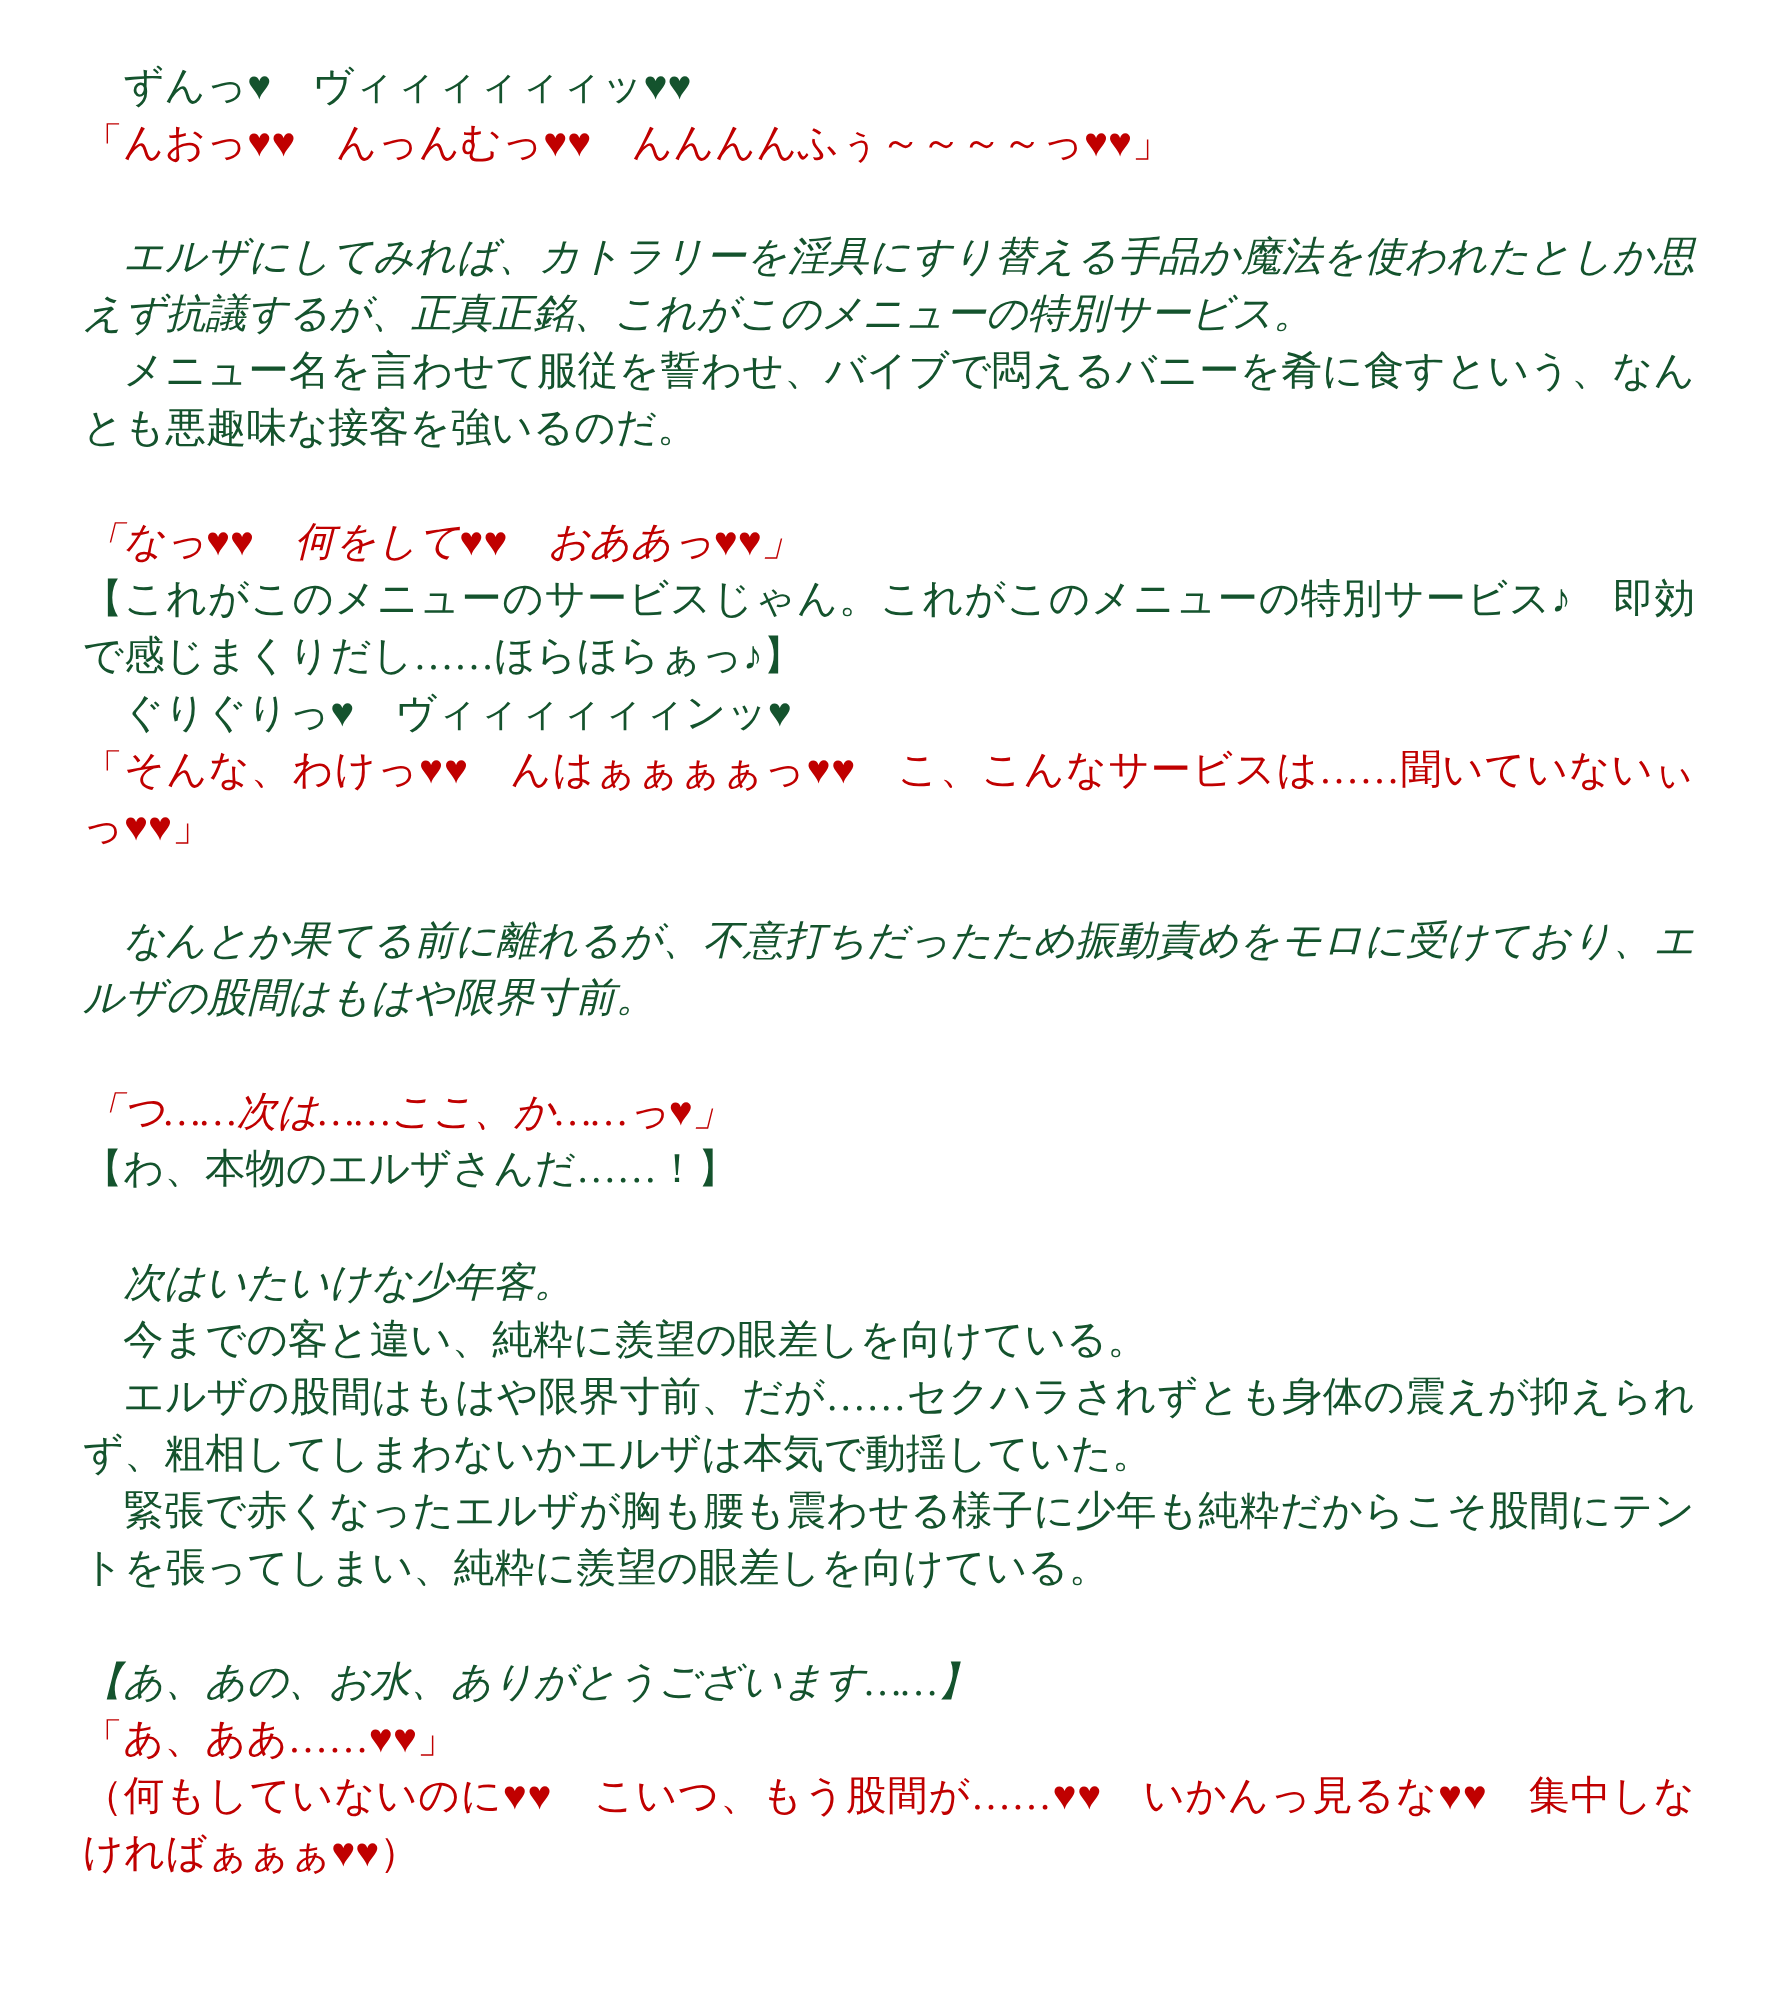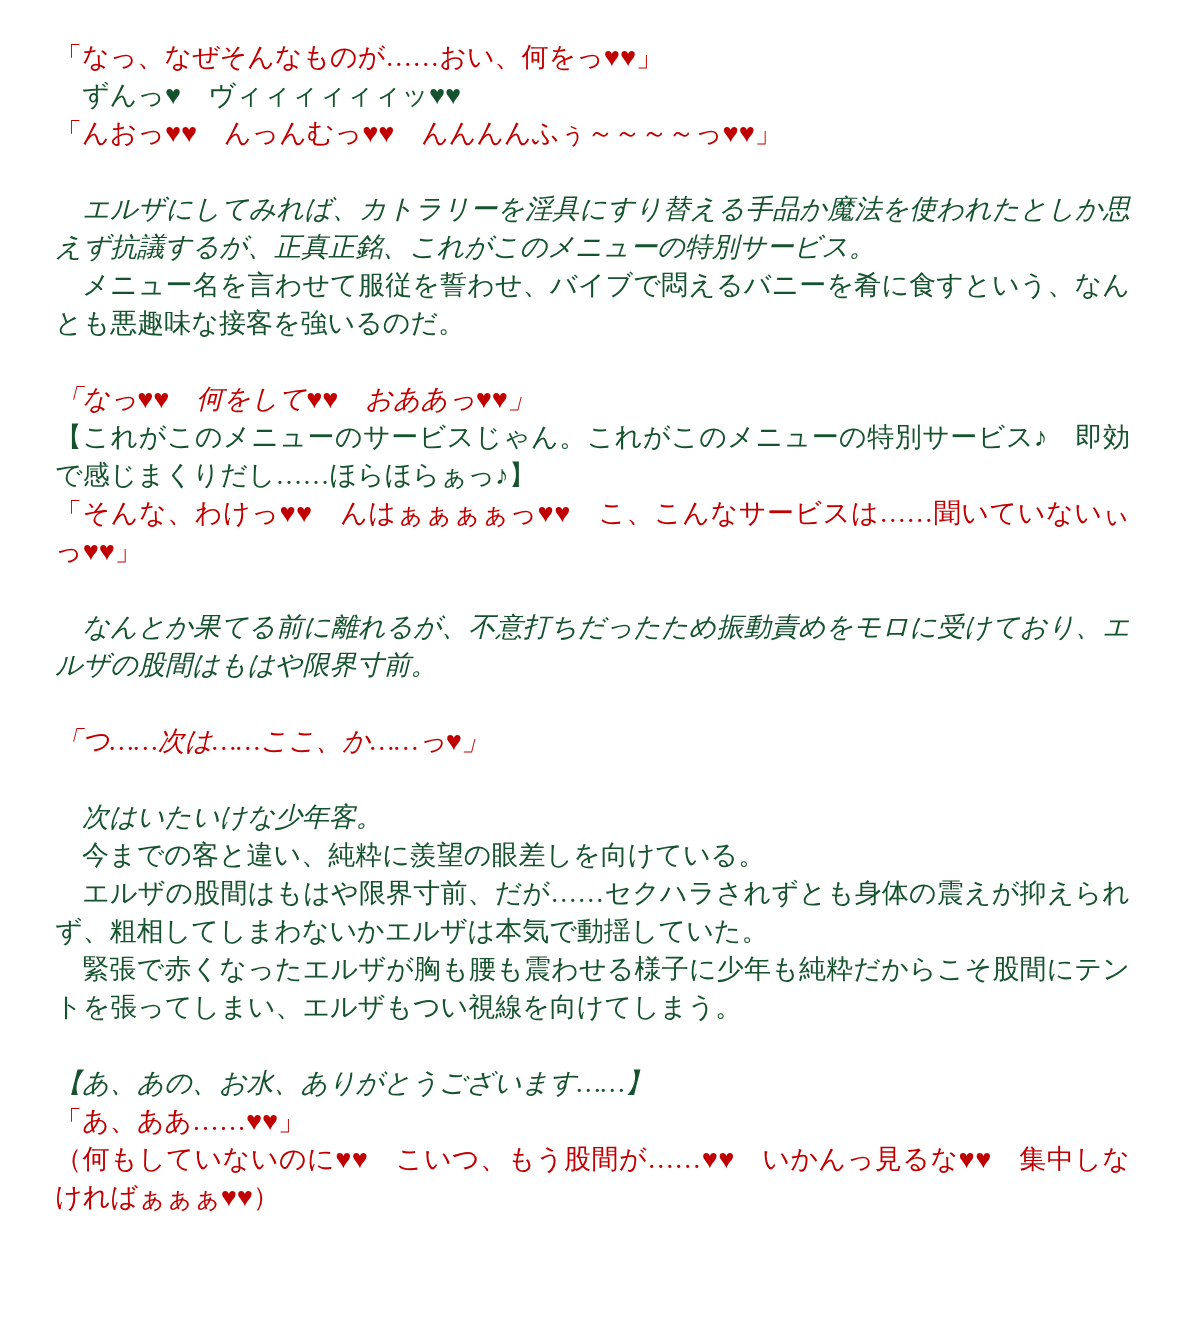--- a/index.html
+++ b/index.html
@@ -36,30 +36,31 @@
     color: #c00000;
   }
   main.story-page p.black {
     color: #14532d;
   }
 </style>
 </head>
 <body>
 
 <main class="story-page">
-    <p class="red">「なっ、なぜそんなものが……おい、何をっ♥♥」</p>
     <p class="black">　ずんっ♥　ヴィィィィィィッ♥♥</p>
     <p class="red">「んおっ♥♥　んっんむっ♥♥　んんんんふぅ～～～～っ♥♥」</p>
     <p class="black gap">　エルザにしてみれば、カトラリーを淫具にすり替える手品か魔法を使われたとしか思えず抗議するが、正真正銘、これがこのメニューの特別サービス。</p>
     <p class="black">　メニュー名を言わせて服従を誓わせ、バイブで悶えるバニーを肴に食すという、なんとも悪趣味な接客を強いるのだ。</p>
     <p class="red gap">「なっ♥♥　何をして♥♥　おああっ♥♥」</p>
     <p class="black">【これがこのメニューのサービスじゃん。これがこのメニューの特別サービス♪　即効で感じまくりだし……ほらほらぁっ♪】</p>
+    <p class="black">　ぐりぐりっ♥　ヴィィィィィィンッ♥</p>
     <p class="red">「そんな、わけっ♥♥　んはぁぁぁぁっ♥♥　こ、こんなサービスは……聞いていないぃっ♥♥」</p>
     <p class="black gap">　なんとか果てる前に離れるが、不意打ちだったため振動責めをモロに受けており、エルザの股間はもはや限界寸前。</p>
     <p class="red gap">「つ……次は……ここ、か……っ♥」</p>
+    <p class="black">【わ、本物のエルザさんだ……！】</p>
     <p class="black gap">　次はいたいけな少年客。</p>
     <p class="black">　今までの客と違い、純粋に羨望の眼差しを向けている。</p>
     <p class="black">　エルザの股間はもはや限界寸前、だが……セクハラされずとも身体の震えが抑えられず、粗相してしまわないかエルザは本気で動揺していた。</p>
-    <p class="black">　緊張で赤くなったエルザが胸も腰も震わせる様子に少年も純粋だからこそ股間にテントを張ってしまい、エルザもつい視線を向けてしまう。</p>
+    <p class="black">　緊張で赤くなったエルザが胸も腰も震わせる様子に少年も純粋だからこそ股間にテントを張ってしまい、純粋に羨望の眼差しを向けている。</p>
     <p class="black gap">【あ、あの、お水、ありがとうございます……】</p>
     <p class="red">「あ、ああ……♥♥」</p>
     <p class="red">（何もしていないのに♥♥　こいつ、もう股間が……♥♥　いかんっ見るな♥♥　集中しなければぁぁぁ♥♥）</p>
   </main>
 
 </body></html>

